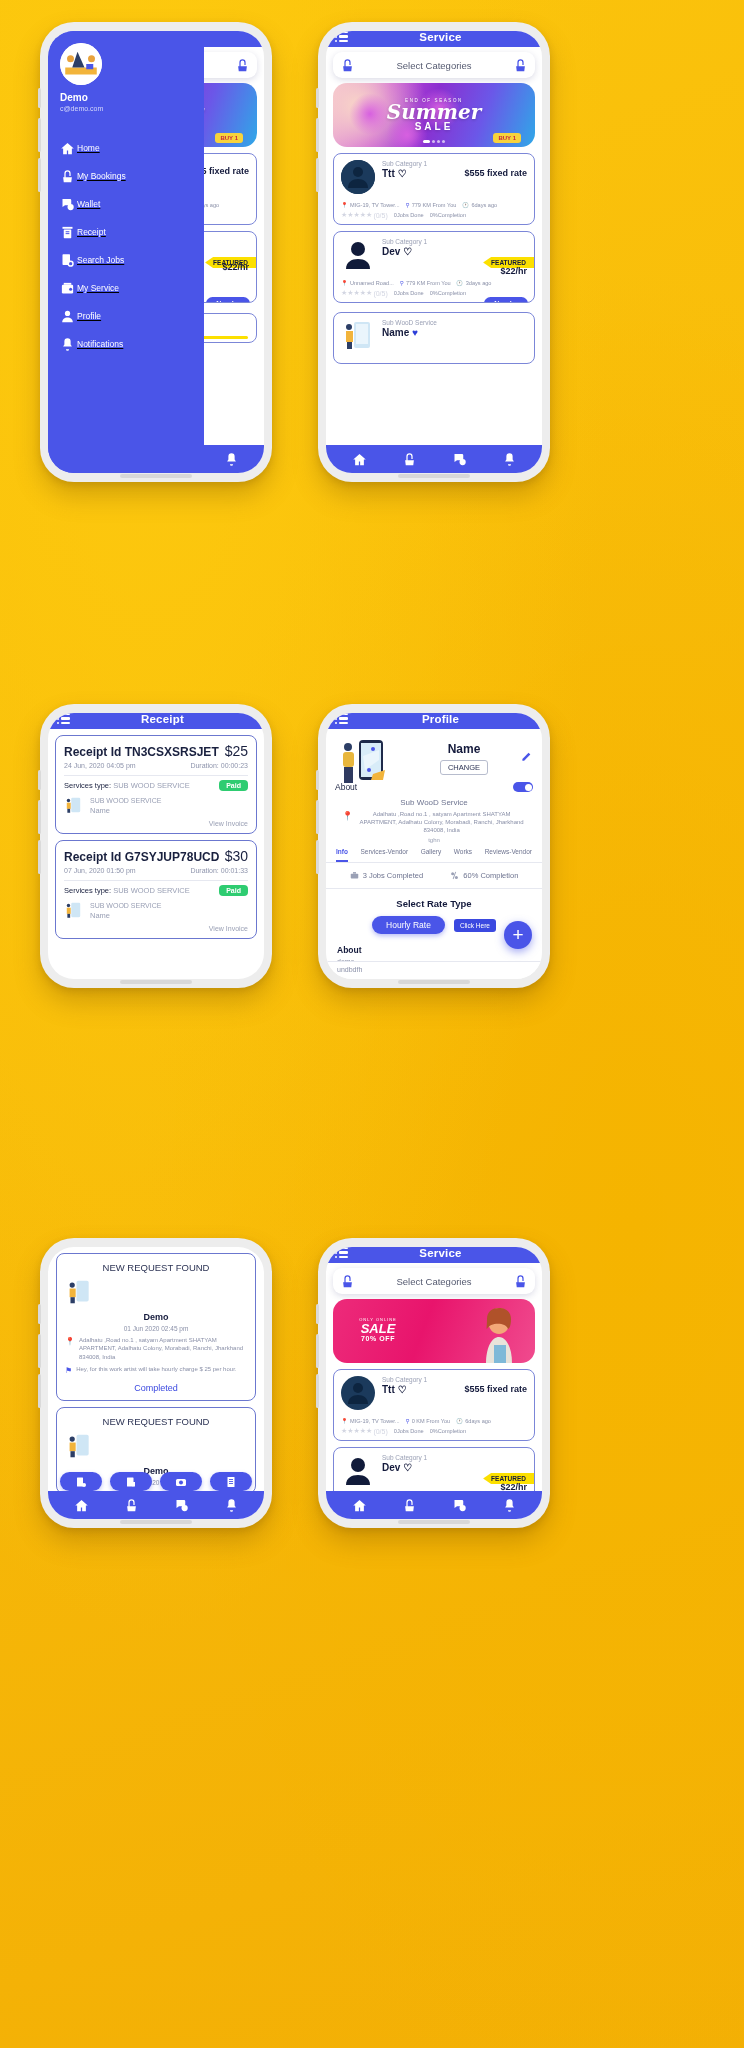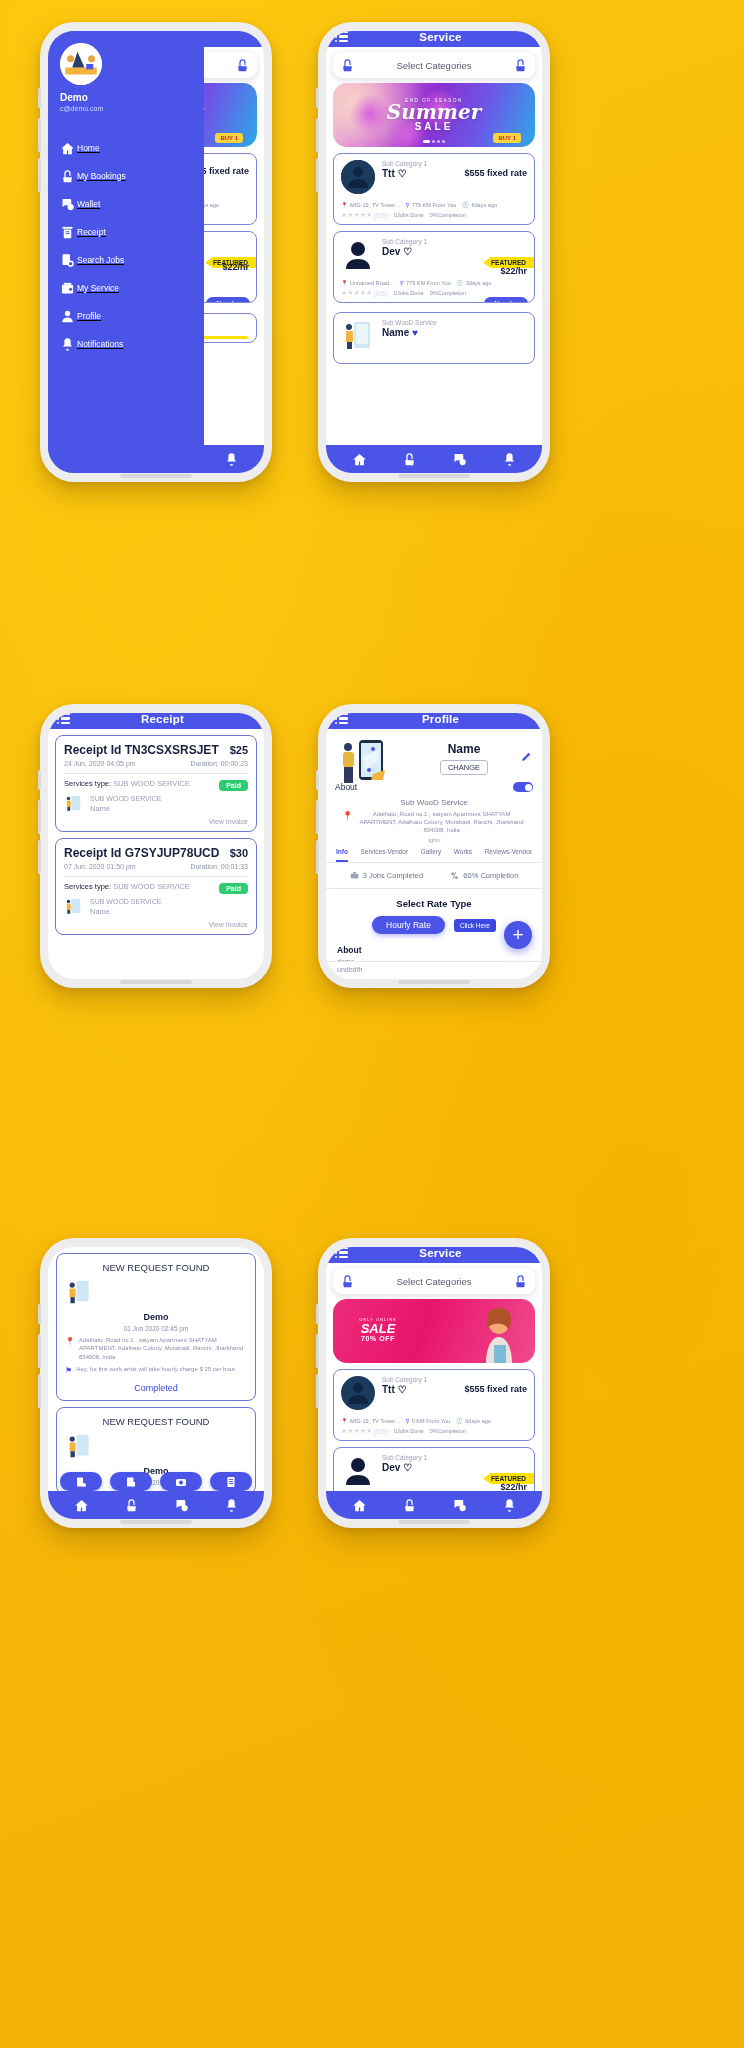--- a/index.html
+++ b/index.html
@@ -106,21 +106,21 @@
   .dlist{margin-top:22px;}
   .ditem{display:flex;align-items:center;gap:2px;height:28px;text-decoration:underline;}
   .ditem .lab{color:#fff;font-size:8.5px;}
   .ditem .ic{width:15px;height:15px;flex:none;}
 
   
   .rcard{margin:6px 7px 0;border:1.1px solid #6B77CF;border-radius:8px;background:#fff;
       padding:7px 8px 6px;position:relative;}
   .rtop{display:flex;justify-content:space-between;align-items:baseline;}
   .rid{font-size:12px;font-weight:bold;color:#19203F;}
-  .ramt{font-size:11px;font-weight:bold;color:#19203F;}
+  .ramt{font-size:14px;font-weight:normal;color:#19203F;}
   .rrow2{display:flex;justify-content:space-between;margin-top:3px;font-size:7px;color:#8E94AC;}
   .hr{height:1px;background:#E6E8F0;margin:6px 0 5px;}
   .rtype{font-size:7.5px;color:#19203F;font-weight:bold;}
   .rtype span{color:#9AA0B5;font-weight:normal;}
   .badge{position:absolute;right:8px;font-size:7px;font-weight:bold;color:#fff;
       padding:2px 7px;border-radius:4px;}
   .badge.paid{background:#2ECC71;}
   .ritem{display:flex;align-items:center;gap:7px;margin-top:6px;}
   .ritem .txt div:first-child{font-size:7px;color:#9AA0B5;}
   .ritem .txt div:last-child{font-size:7.5px;color:#9AA0B5;margin-top:2px;}

